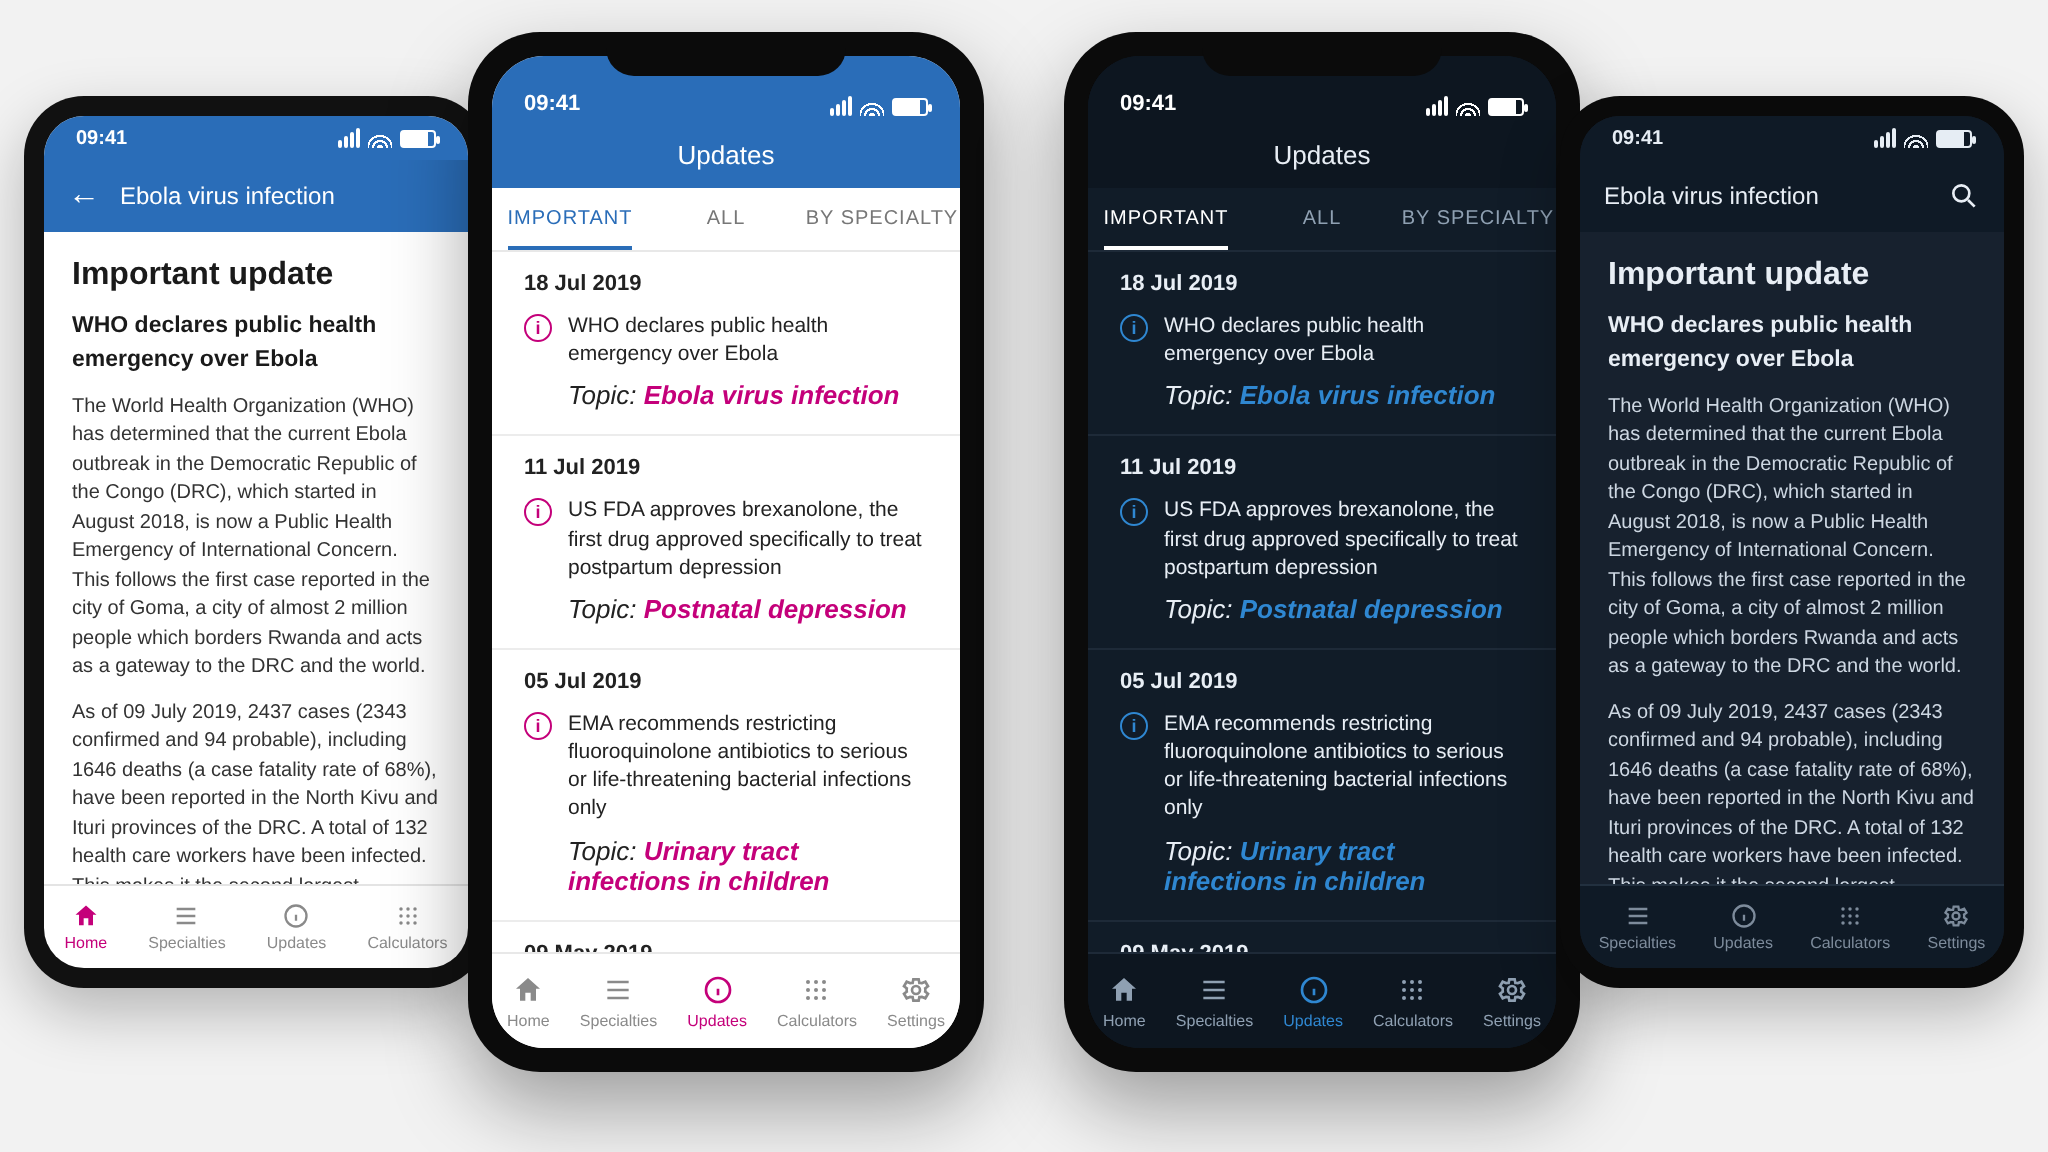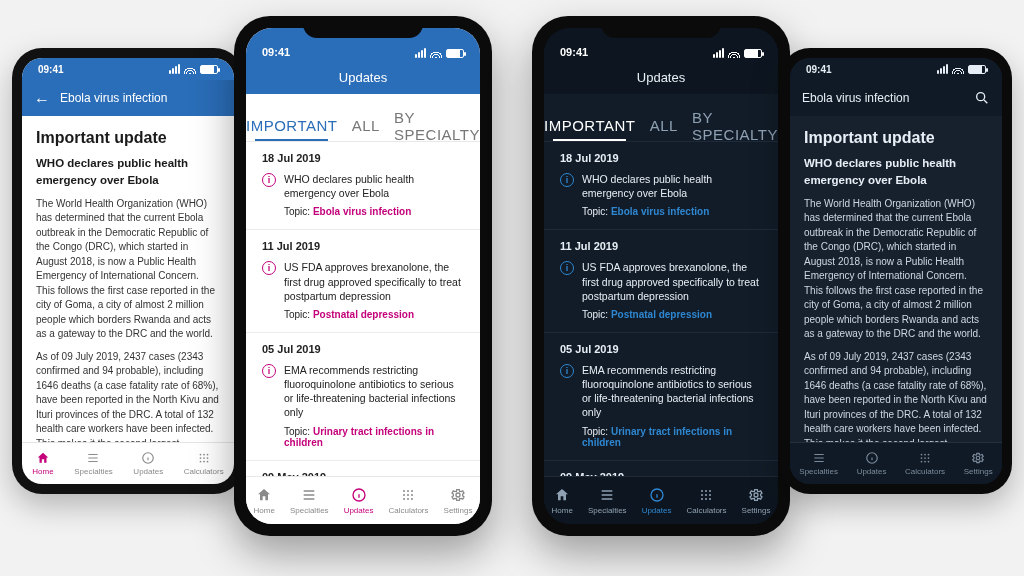--- a/index.html
+++ b/index.html
@@ -136,32 +136,32 @@
   }
   .da-tabs .tab { display:flex; flex-direction:column; align-items:center; gap:2px; }
   .da-tabs svg { width:14px; height:14px; }
 
   
   .updates-head {
     height: 34px; display:flex; align-items:center; justify-content:center;
     font-size: 13px; font-weight:500;
   }
   .seg {
-    height: 32px; display:flex; font-size:15px; letter-spacing:.5px;margin-top:16px;
+    height: 32px; display:flex; font-size:10px; letter-spacing:.5px;
   }
   .seg .s { flex:1; display:flex; align-items:center; justify-content:center; position:relative; }
   .seg .s.active::after {
     content:""; position:absolute; left:10%; right:10%; bottom:0; height:2px; background: currentColor;
   }
   .feed { flex:1; overflow:hidden; background:inherit; }
   .item { padding: 10px 16px 12px; border-bottom:1px solid rgba(128,128,128,.15); }
   .item .date { font-size:11px; font-weight:700; margin-bottom:8px; }
   .item .row { display:flex; gap:8px; font-size:10.5px; line-height:1.35; }
   .item .row .ico { flex:0 0 14px; height:14px; border-radius:50%; border:1.5px solid; display:flex;align-items:center;justify-content:center;font-size:9px;font-weight:700; margin-top:1px;}
-  .item .topic { font-size:10px; margin-top:6px; margin-left:22px; }
+  .item .topic { font-size:13px; margin-top:6px; margin-left:22px;font-style:italic; }
 
   .front-tabs {
     height: 48px; display:flex; justify-content:space-around; align-items:center;
     font-size:8px;
   }
   .front-tabs .tab{display:flex;flex-direction:column;align-items:center;gap:3px;}
   .front-tabs svg{width:16px;height:16px;}
 
   
   .light-updates .screen { background:#fff; color:#222; }

